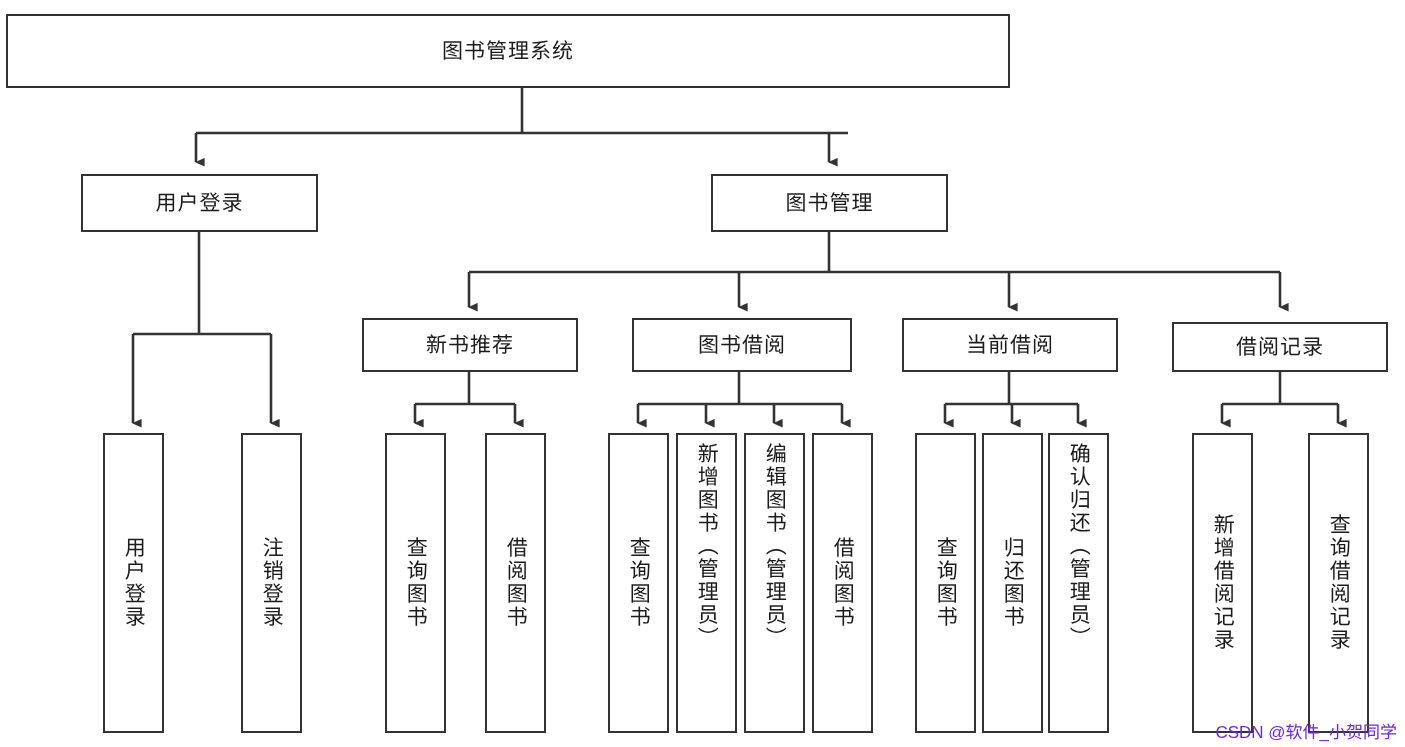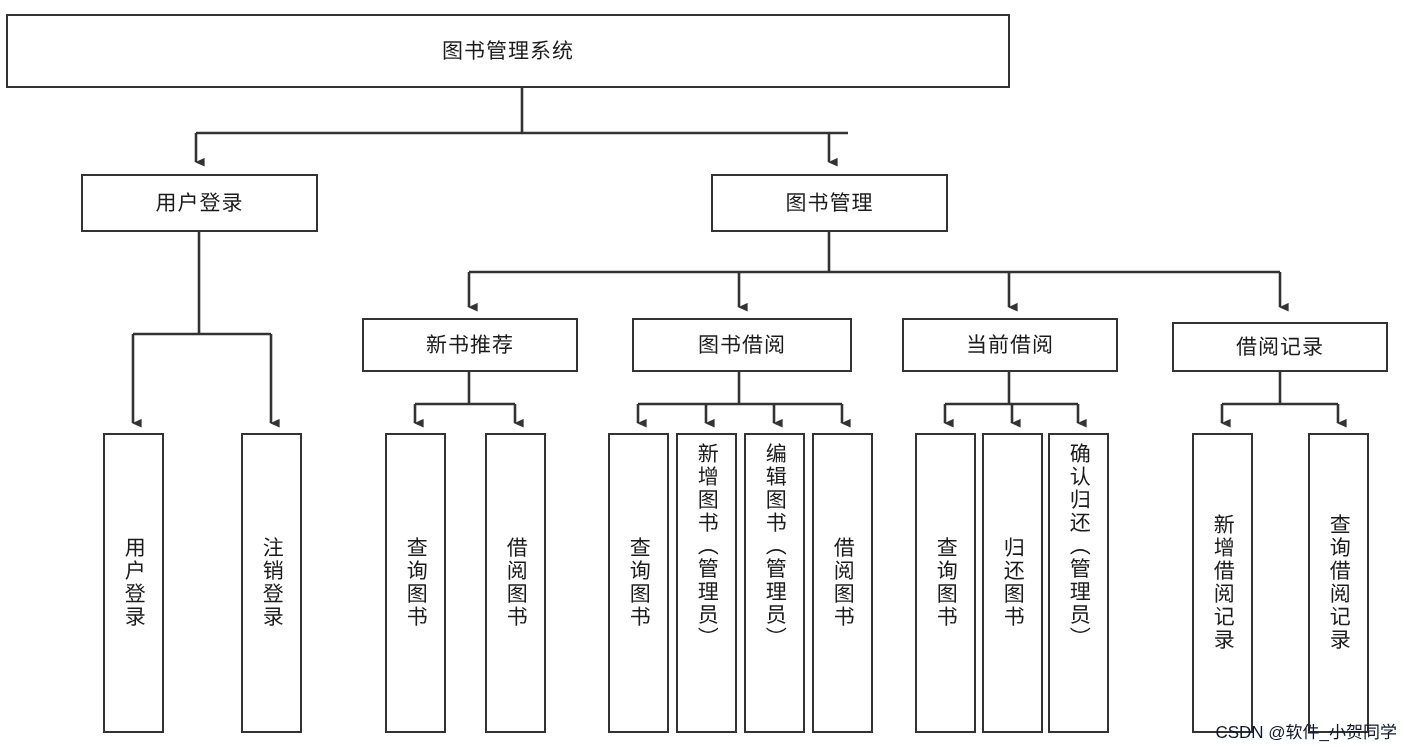--- a/index.html
+++ b/index.html
@@ -61,21 +61,21 @@
     line-height: 1.32;
     letter-spacing: 2px;
     color: #1b1b1b;
     white-space: nowrap;
   }
   #watermark {
     position: absolute;
     right: 8px;
     bottom: 4px;
     font-size: 17px;
-    color: #0f172a;
+    color: #6d28d9;
     z-index: 5;
     white-space: nowrap;
     pointer-events: none;
   }
 </style>
 </head>
 <body>
 
 <div id="diagram-canvas">
 

